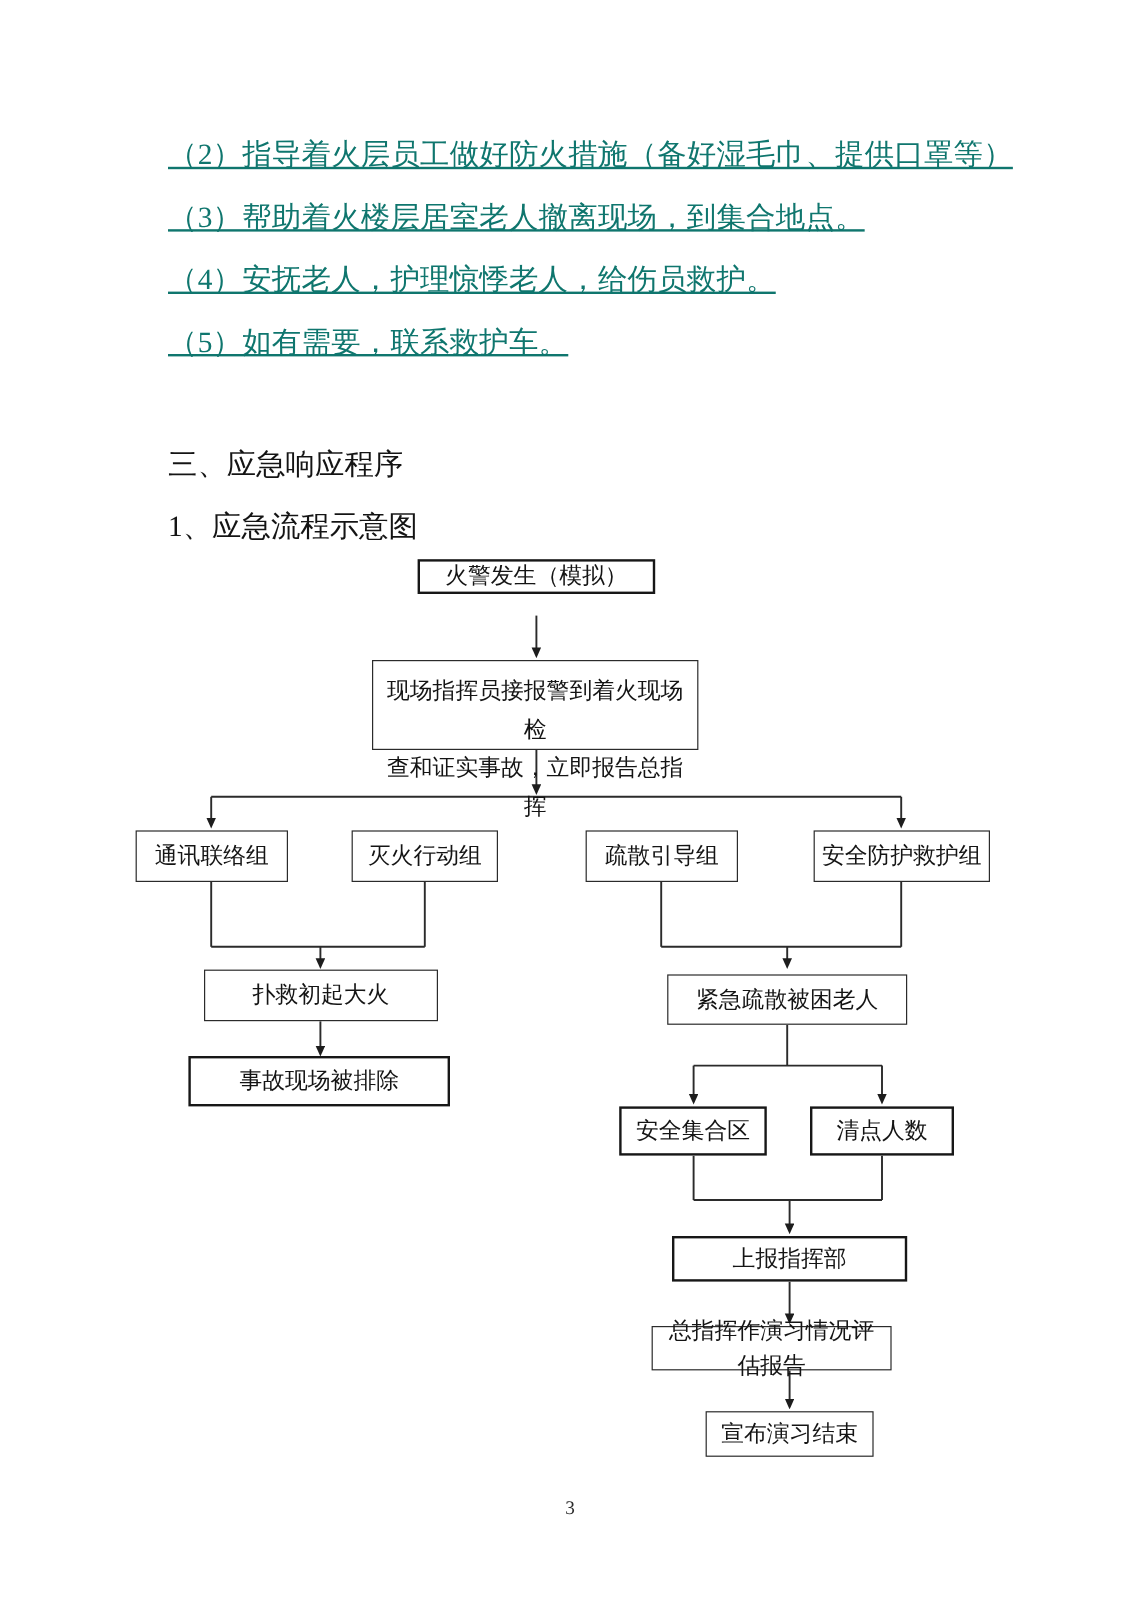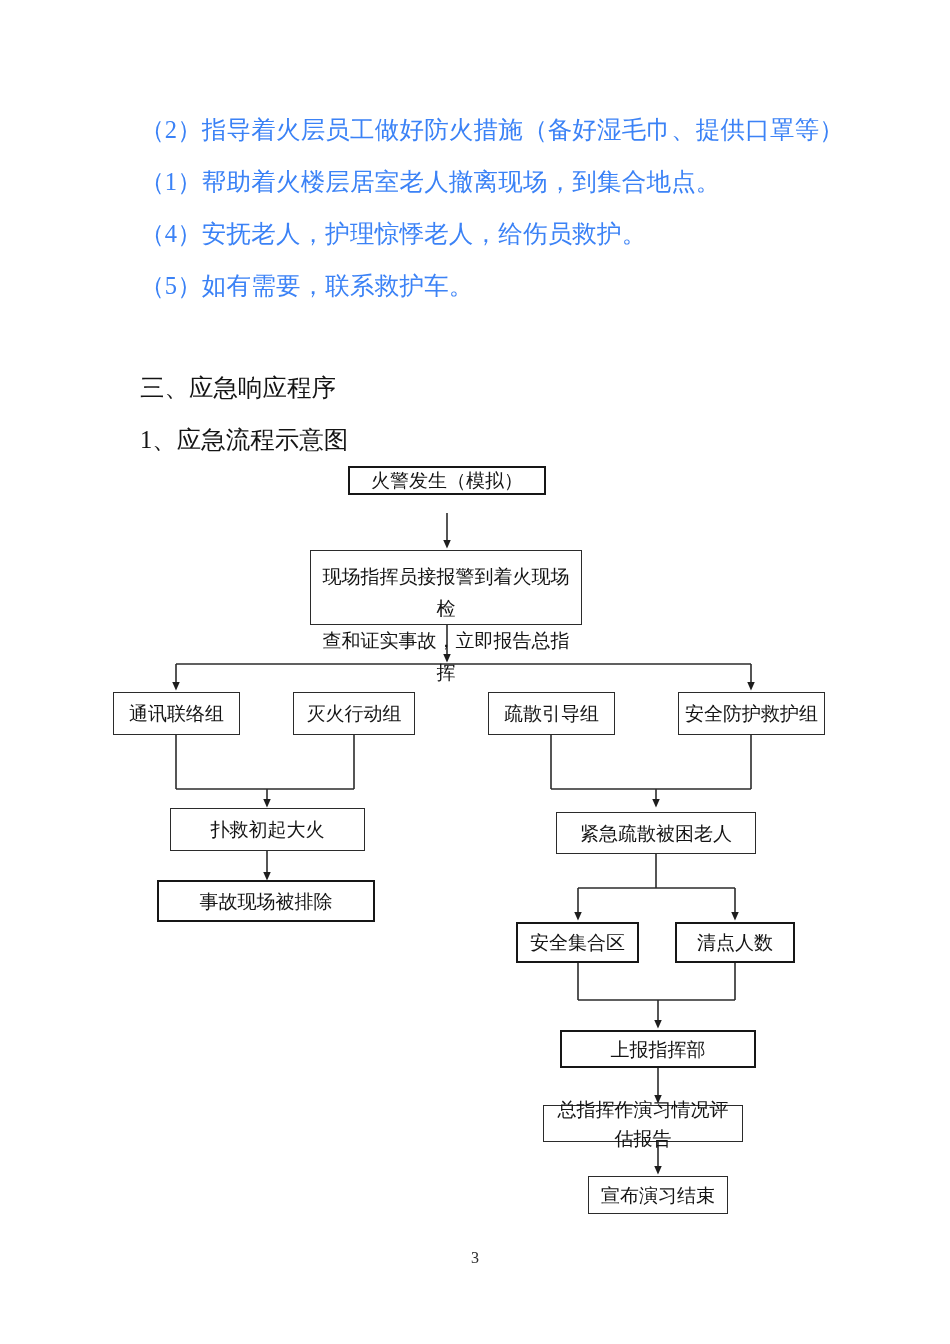--- a/index.html
+++ b/index.html
@@ -28,21 +28,22 @@
     position: absolute;
     left: 140px;
     top: 104px;
     width: 700px;
   }
   .para {
     font-size: 24.5px;
     line-height: 52px;
     letter-spacing: 0.2px;
     white-space: nowrap;
-    color: #3b82f6;
+    color: #0f766e;
+    text-decoration: underline;
   }
 
   .heading-block {
     position: absolute;
     left: 140px;
     top: 362px;
     width: 700px;
   }
   .heading {
     font-size: 24.5px;
@@ -105,21 +106,21 @@
     pointer-events: none;
   }
 </style>
 </head>
 <body>
 
 <div class="page">
 
   <div class="para-block">
     <div class="para">（2）指导着火层员工做好防火措施（备好湿毛巾、提供口罩等）</div>
-    <div class="para">（1）帮助着火楼层居室老人撤离现场，到集合地点。</div>
+    <div class="para">（3）帮助着火楼层居室老人撤离现场，到集合地点。</div>
     <div class="para">（4）安抚老人，护理惊悸老人，给伤员救护。</div>
     <div class="para">（5）如有需要，联系救护车。</div>
   </div>
 
   <div class="heading-block">
     <div class="heading">三、应急响应程序</div>
     <div class="heading">1、应急流程示意图</div>
   </div>
 
   <div class="flow">

